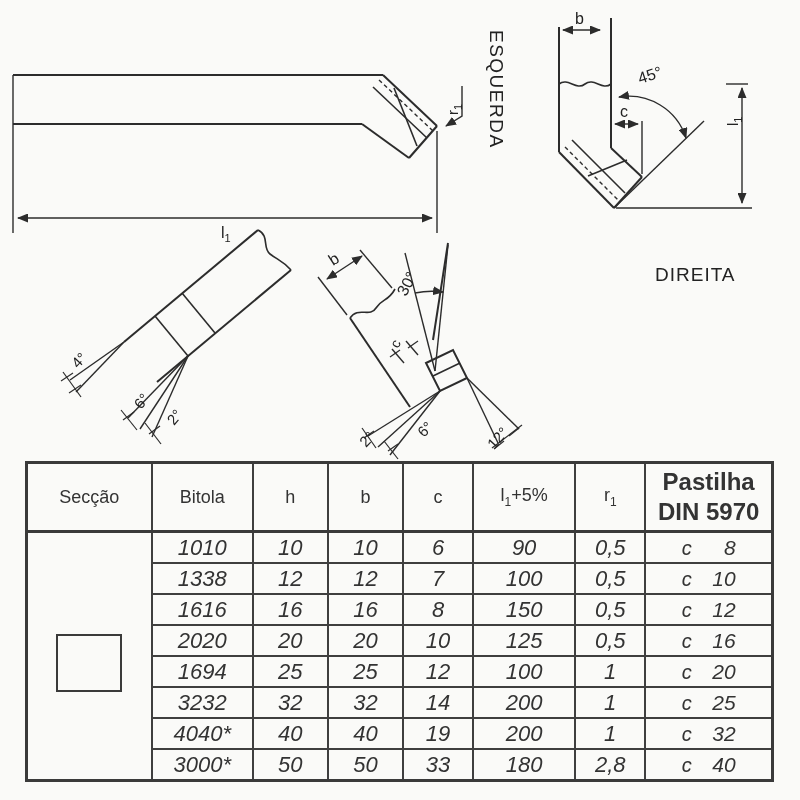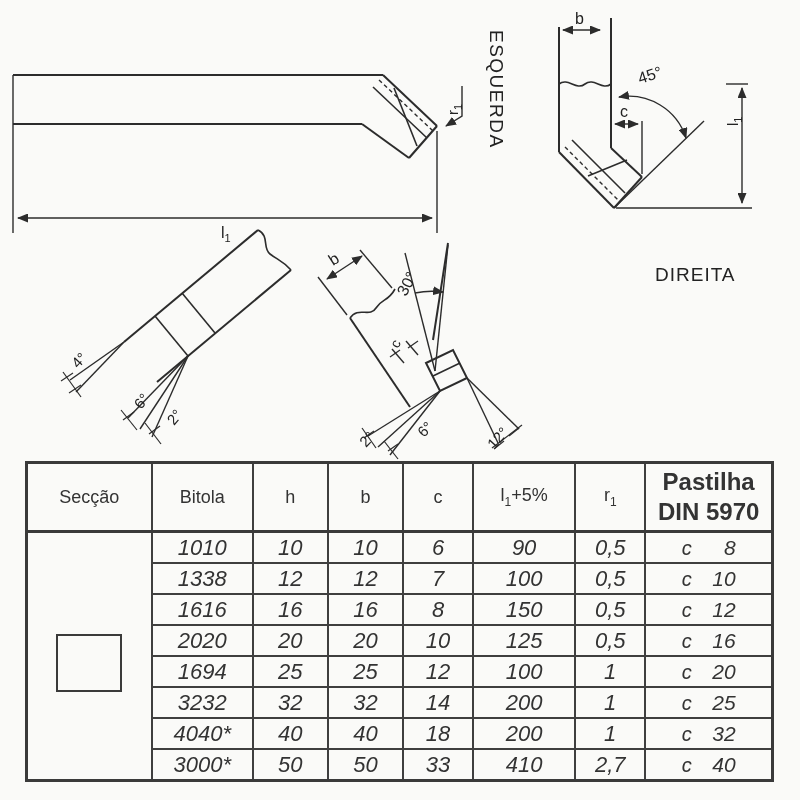--- a/index.html
+++ b/index.html
@@ -233,30 +233,30 @@
           <td>32</td>
           <td>14</td>
           <td>200</td>
           <td>1</td>
           <td class="pastilha-val"><span class="pl">c</span><span class="pn">25</span></td>
         </tr>
         <tr>
           <td>4040*</td>
           <td>40</td>
           <td>40</td>
-          <td>18</td>
+          <td>19</td>
           <td>200</td>
           <td>1</td>
           <td class="pastilha-val"><span class="pl">c</span><span class="pn">32</span></td>
         </tr>
         <tr>
           <td>3000*</td>
           <td>50</td>
           <td>50</td>
           <td>33</td>
-          <td>410</td>
-          <td>2,7</td>
+          <td>180</td>
+          <td>2,8</td>
           <td class="pastilha-val"><span class="pl">c</span><span class="pn">40</span></td>
         </tr>
       </tbody>
     </table>
   </div>
 </div>
 
 </body></html>

